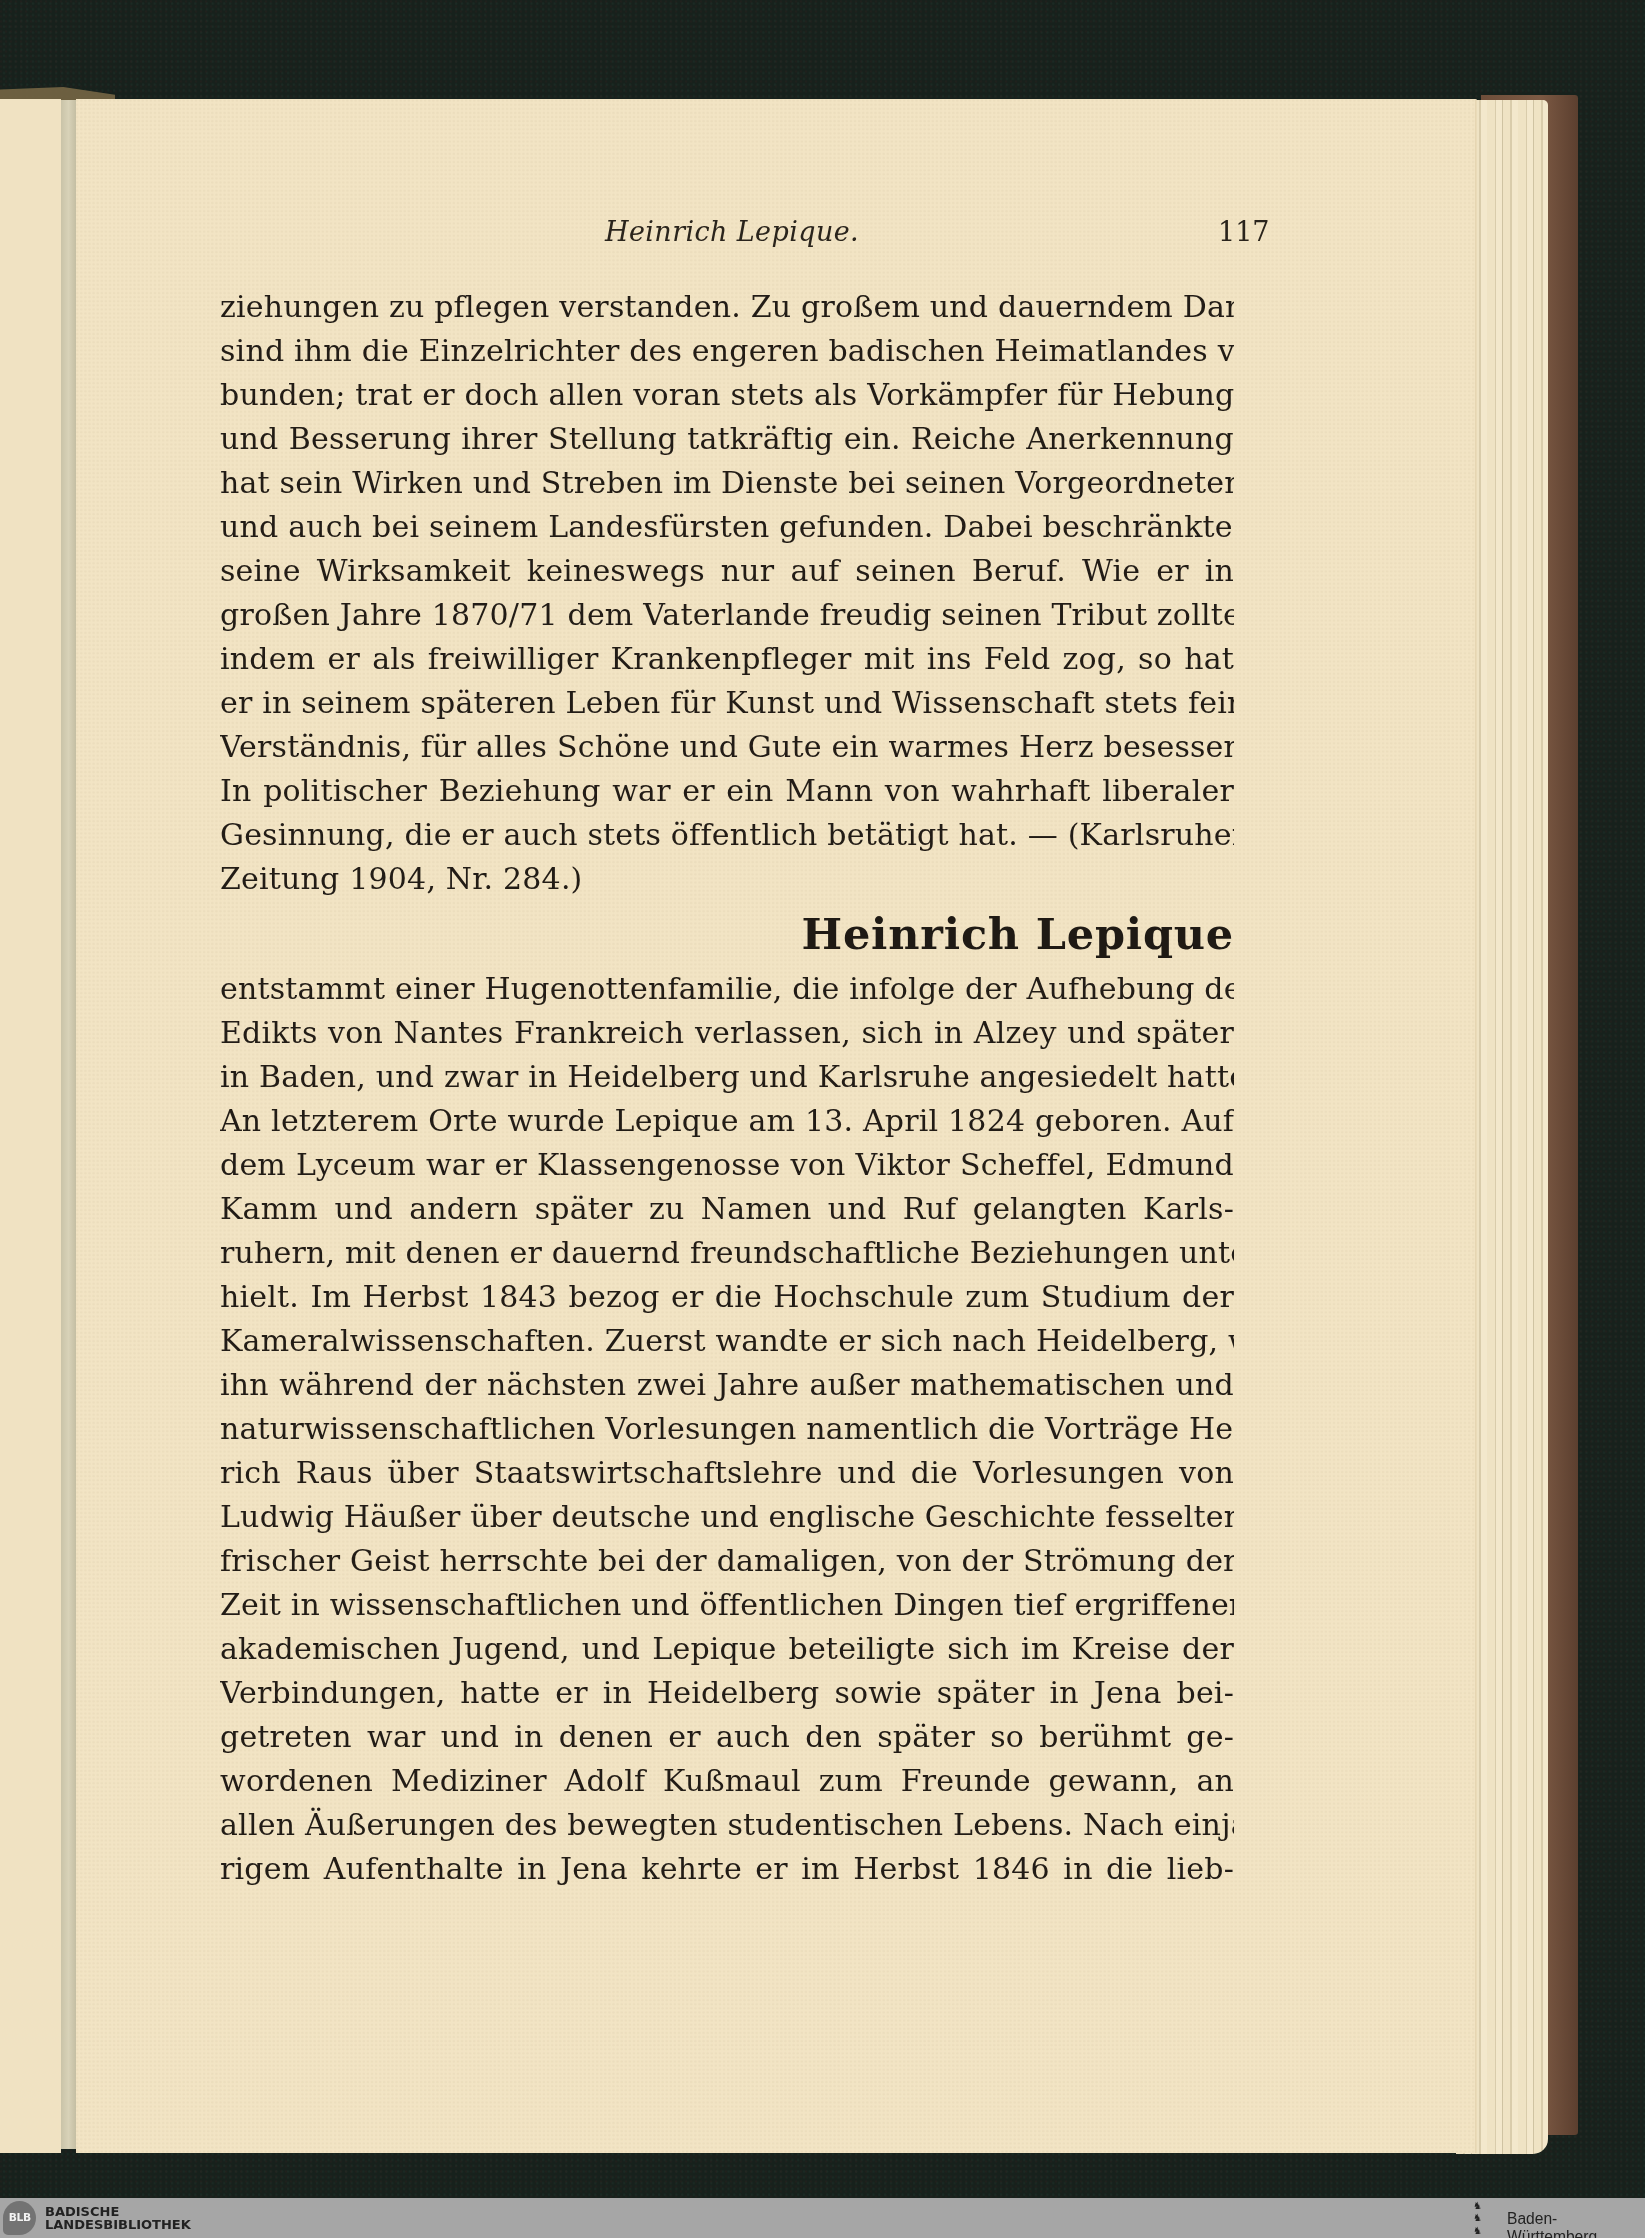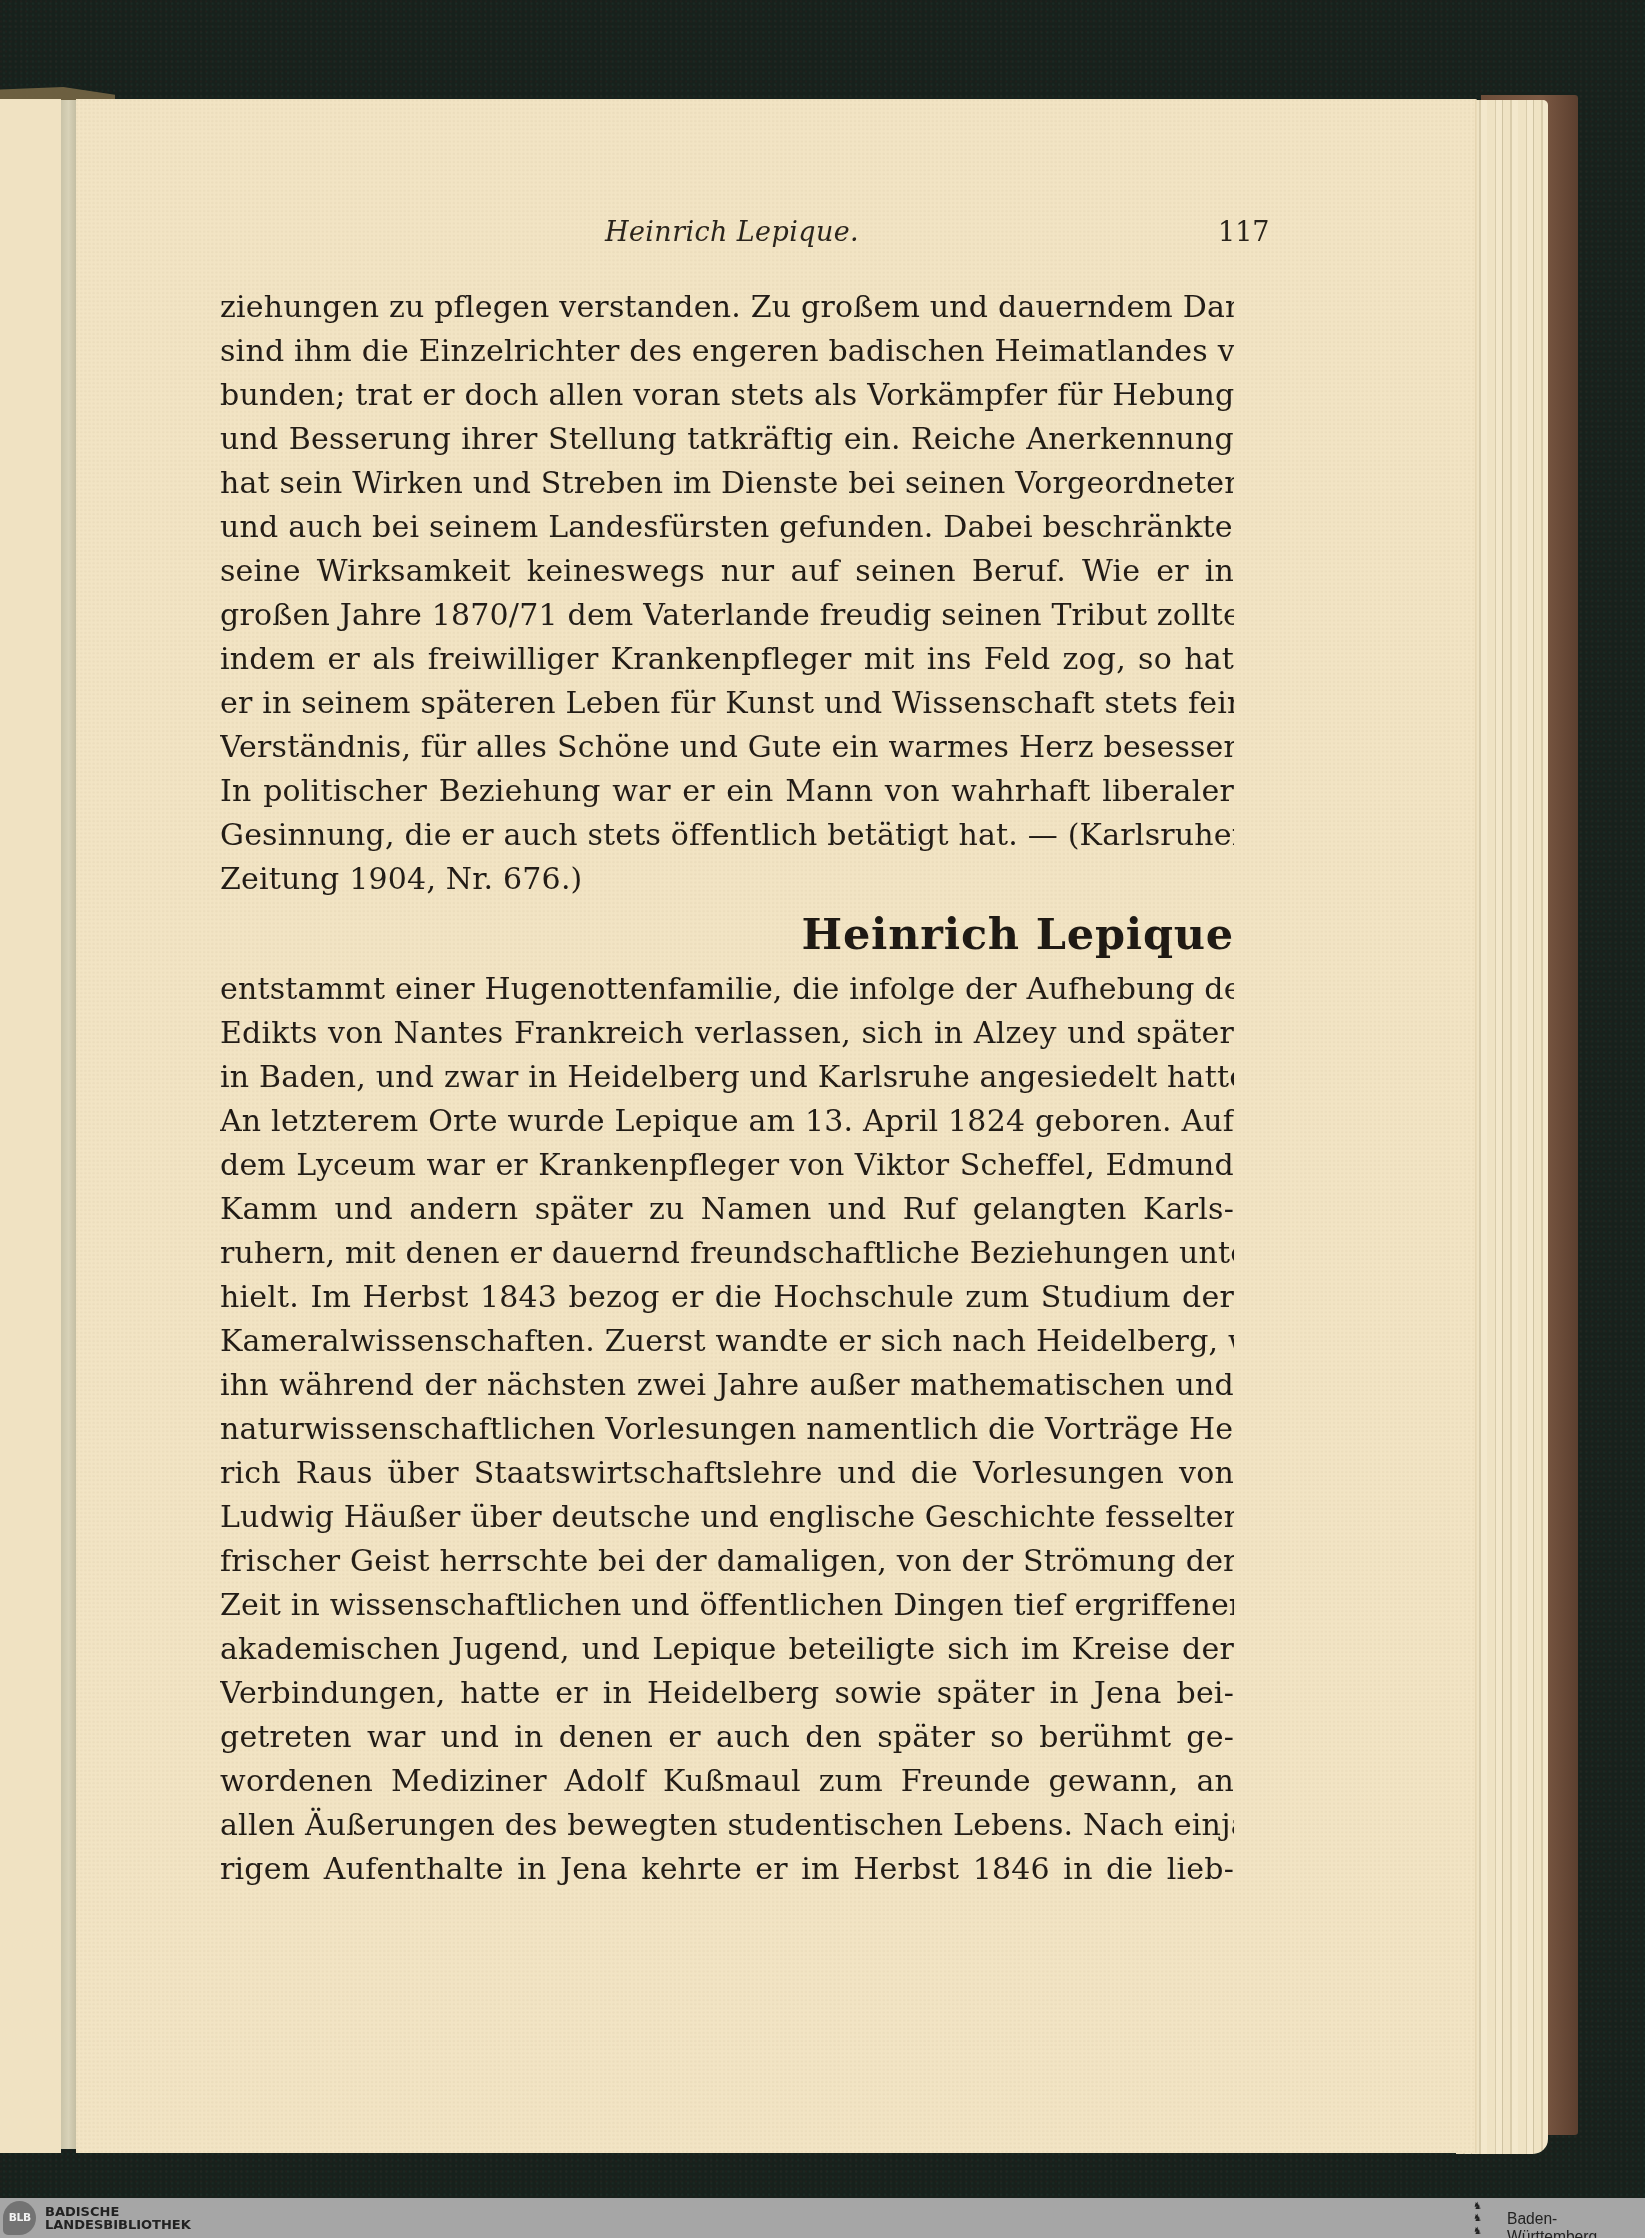--- a/index.html
+++ b/index.html
@@ -110,29 +110,29 @@
         <div class="line">und Besserung ihrer Stellung tatkräftig ein. Reiche Anerkennung</div>
         <div class="line">hat sein Wirken und Streben im Dienste bei seinen Vorgeordneten</div>
         <div class="line">und auch bei seinem Landesfürsten gefunden. Dabei beschränkte sich</div>
         <div class="line">seine Wirksamkeit keineswegs nur auf seinen Beruf. Wie er in</div>
         <div class="line">großen Jahre 1870/71 dem Vaterlande freudig seinen Tribut zollte,</div>
         <div class="line">indem er als freiwilliger Krankenpfleger mit ins Feld zog, so hat</div>
         <div class="line">er in seinem späteren Leben für Kunst und Wissenschaft stets feines</div>
         <div class="line">Verständnis, für alles Schöne und Gute ein warmes Herz besessen.</div>
         <div class="line">In politischer Beziehung war er ein Mann von wahrhaft liberaler</div>
         <div class="line">Gesinnung, die er auch stets öffentlich betätigt hat. — (Karlsruher</div>
-        <div class="line last">Zeitung 1904, Nr. 676.)</div>
+        <div class="line last">Zeitung 1904, Nr. 284.)</div>
       </div>
     <div class="section-title">Heinrich Lepique</div>
     <div id="p2">
         <div class="line">entstammt einer Hugenottenfamilie, die infolge der Aufhebung des</div>
         <div class="line">Edikts von Nantes Frankreich verlassen, sich in Alzey und später</div>
         <div class="line">in Baden, und zwar in Heidelberg und Karlsruhe angesiedelt hatte.</div>
         <div class="line">An letzterem Orte wurde Lepique am 13. April 1824 geboren. Auf</div>
-        <div class="line">dem Lyceum war er Krankenpfleger von Viktor Scheffel, Edmund</div>
+        <div class="line">dem Lyceum war er Klassengenosse von Viktor Scheffel, Edmund</div>
         <div class="line">Kamm und andern später zu Namen und Ruf gelangten Karls-</div>
         <div class="line">ruhern, mit denen er dauernd freundschaftliche Beziehungen unter-</div>
         <div class="line">hielt. Im Herbst 1843 bezog er die Hochschule zum Studium der</div>
         <div class="line">Kameralwissenschaften. Zuerst wandte er sich nach Heidelberg, wo</div>
         <div class="line">ihn während der nächsten zwei Jahre außer mathematischen und</div>
         <div class="line">naturwissenschaftlichen Vorlesungen namentlich die Vorträge Hein-</div>
         <div class="line">rich Raus über Staatswirtschaftslehre und die Vorlesungen von</div>
         <div class="line">Ludwig Häußer über deutsche und englische Geschichte fesselten. Ein</div>
         <div class="line">frischer Geist herrschte bei der damaligen, von der Strömung der</div>
         <div class="line">Zeit in wissenschaftlichen und öffentlichen Dingen tief ergriffenen</div>

